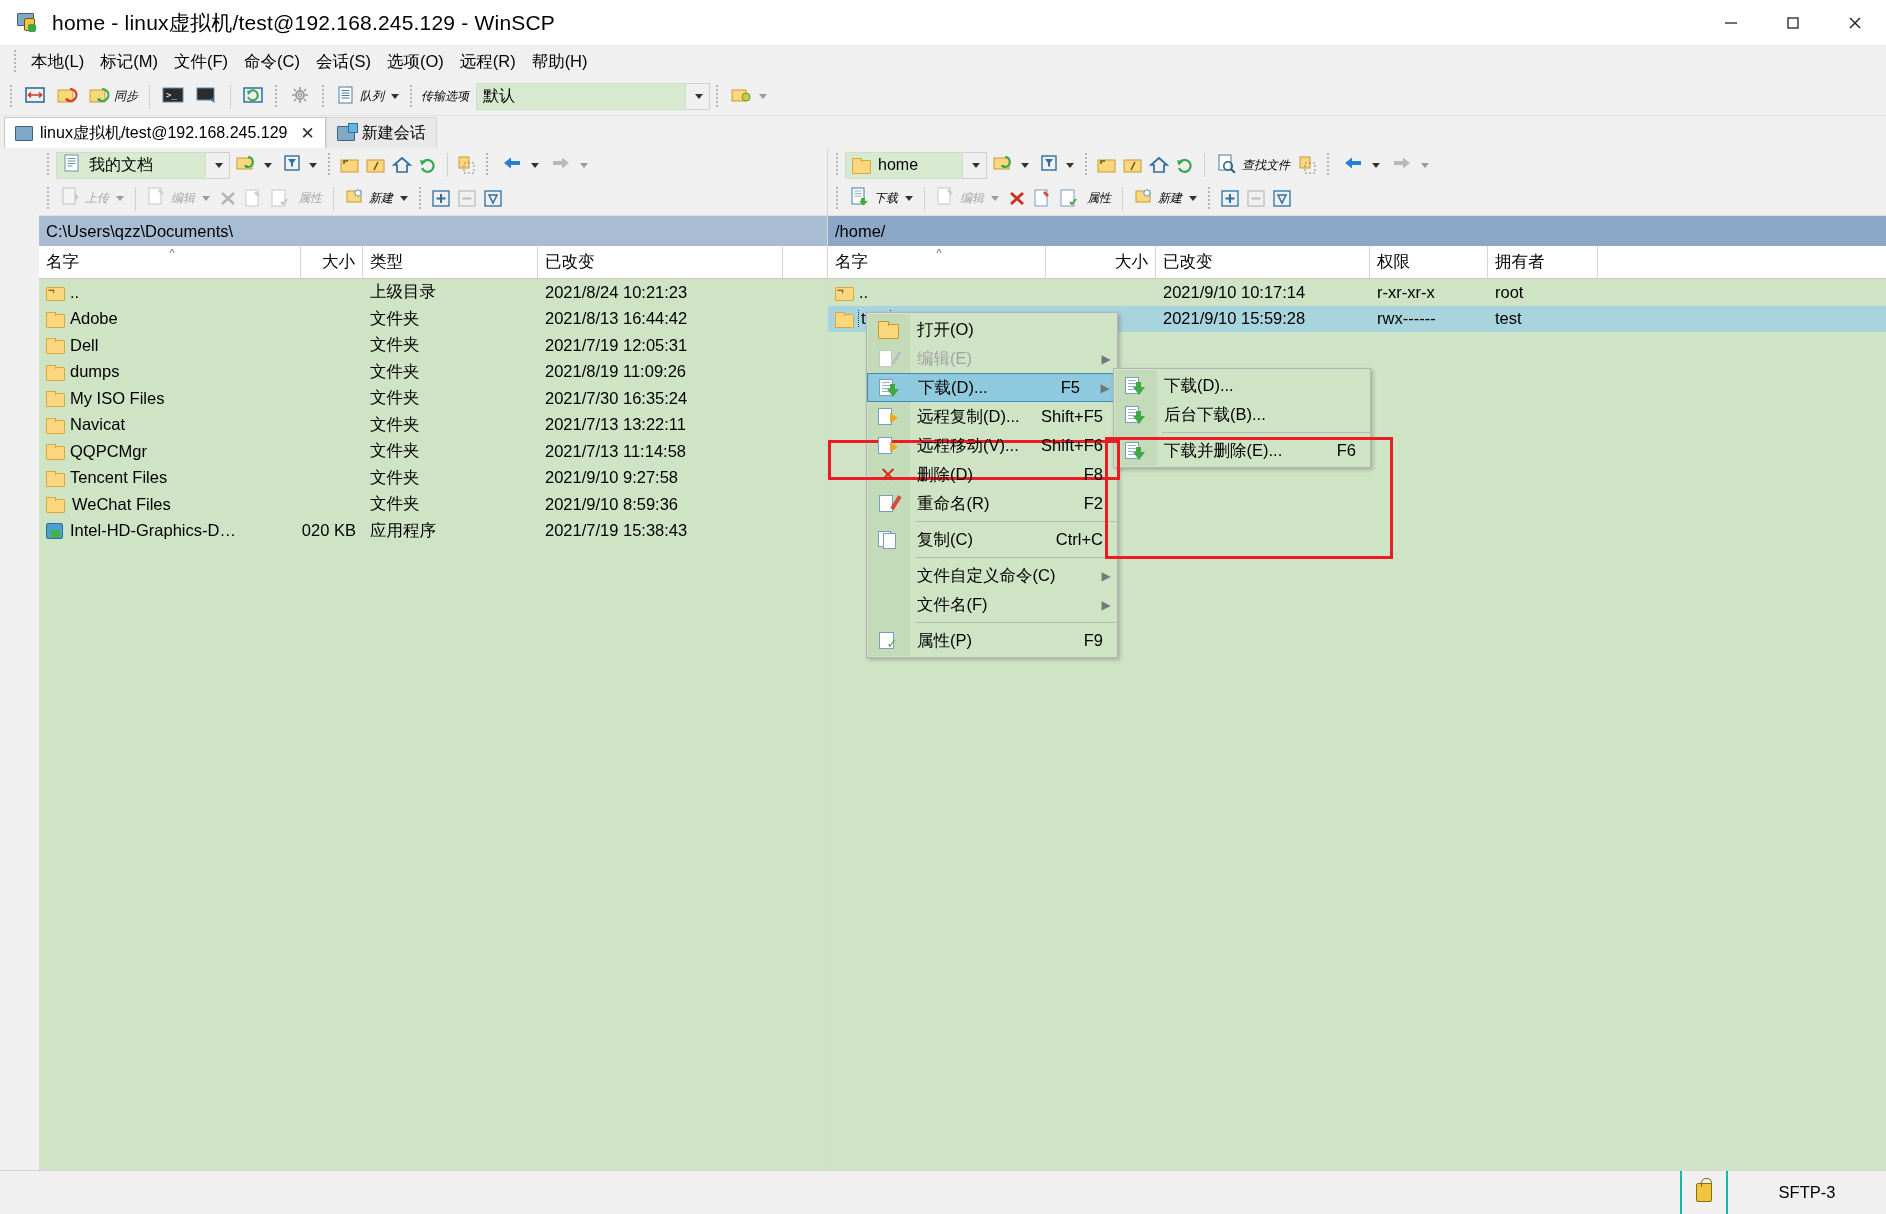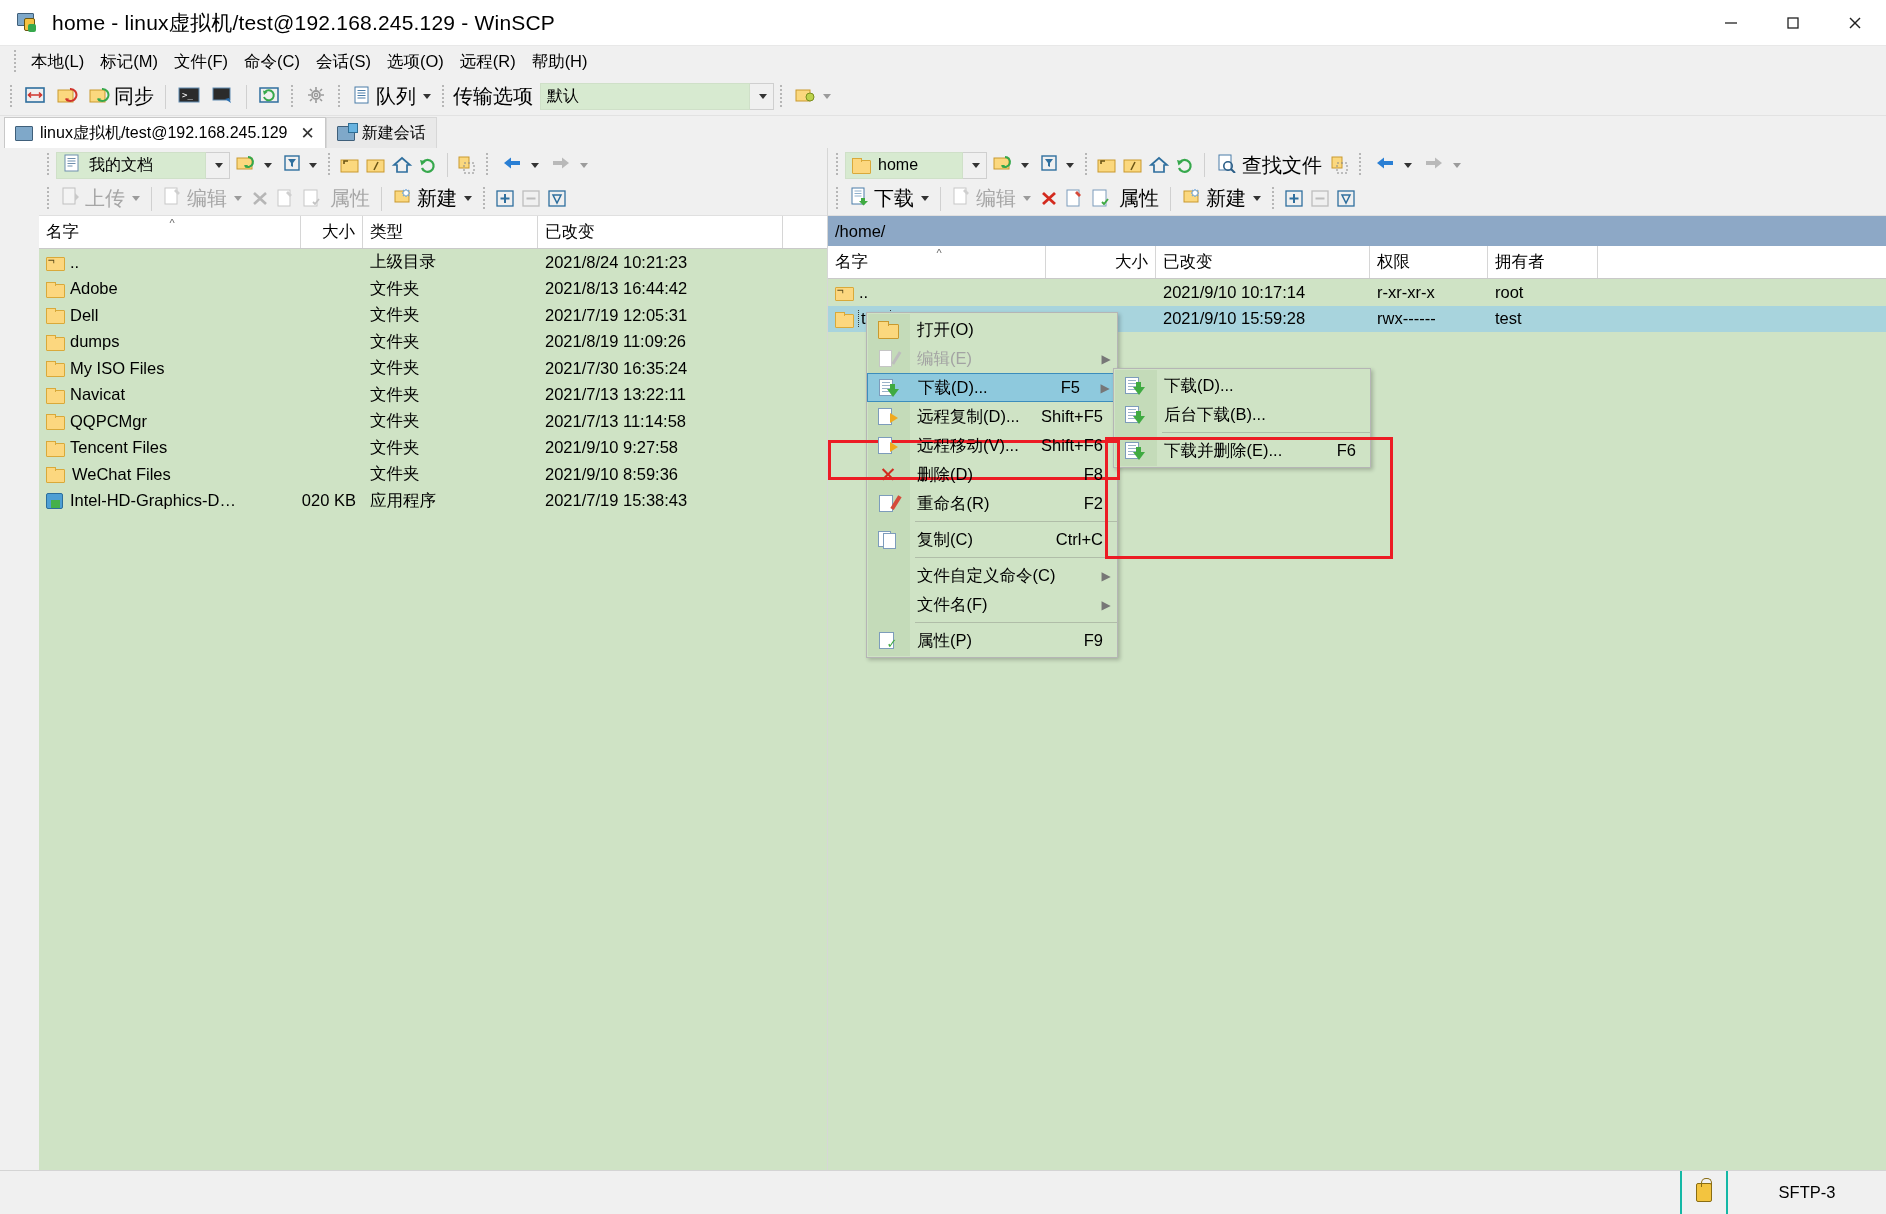--- a/index.html
+++ b/index.html
@@ -91,21 +91,21 @@
   .panel.left { width: 789px; border-right:1px solid #d6d6d6;margin-left:39px; }
   .panel.right { flex:1; }
 
   .panel-tb {
     height:34px; min-height:34px; background:#f0f0f0;
     display:flex; align-items:center; padding-left:2px;
   }
   .panel-tb2 { height:34px;min-height:34px;background:#f0f0f0;display:flex;align-items:center;padding-left:2px;
      border-bottom:1px solid #e0e0e0;}
   .tb-icon{width:26px;height:26px;display:flex;align-items:center;justify-content:center;flex:0 0 auto;}
-  .tb-lbl{font-size:20px;color:#000;}
+  .tb-lbl{font-size:12px;color:#000;font-style:italic;}
   .tb-lbl.dim{color:#a6a6a6;}
 
   .pathbar {
     height:30px;min-height:30px;background:#a8bdd4;
     display:flex;align-items:center;padding-left:7px;
     font-size:16.5px;color:#000;
   }
   .pathbar.right{background:#8da8c6;}
 
   .colhead {
@@ -517,20 +517,21 @@
             </svg>
         </div>
         <div class="tb-icon">
           <svg width="20" height="19" viewBox="0 0 20 19">
               <rect x="2" y="2" width="16" height="15" fill="none" stroke="#2f6f9e" stroke-width="1.3"></rect>
               <path d="M6 6h8l-4 8z" fill="none" stroke="#2f6f9e" stroke-width="1.5"></path>
             </svg>
         </div>
       </div>
 
+      <div class="pathbar">C:\Users\qzz\Documents\</div>
 
       <div class="colhead">
         <div class="ch" style="width:262px;">
           <span>名字</span>
           <span class="sortmark">^</span>
         </div>
         <div class="ch r" style="width:62px;">
           <span>大小</span>
         </div>
         <div class="ch" style="width:175px;">

